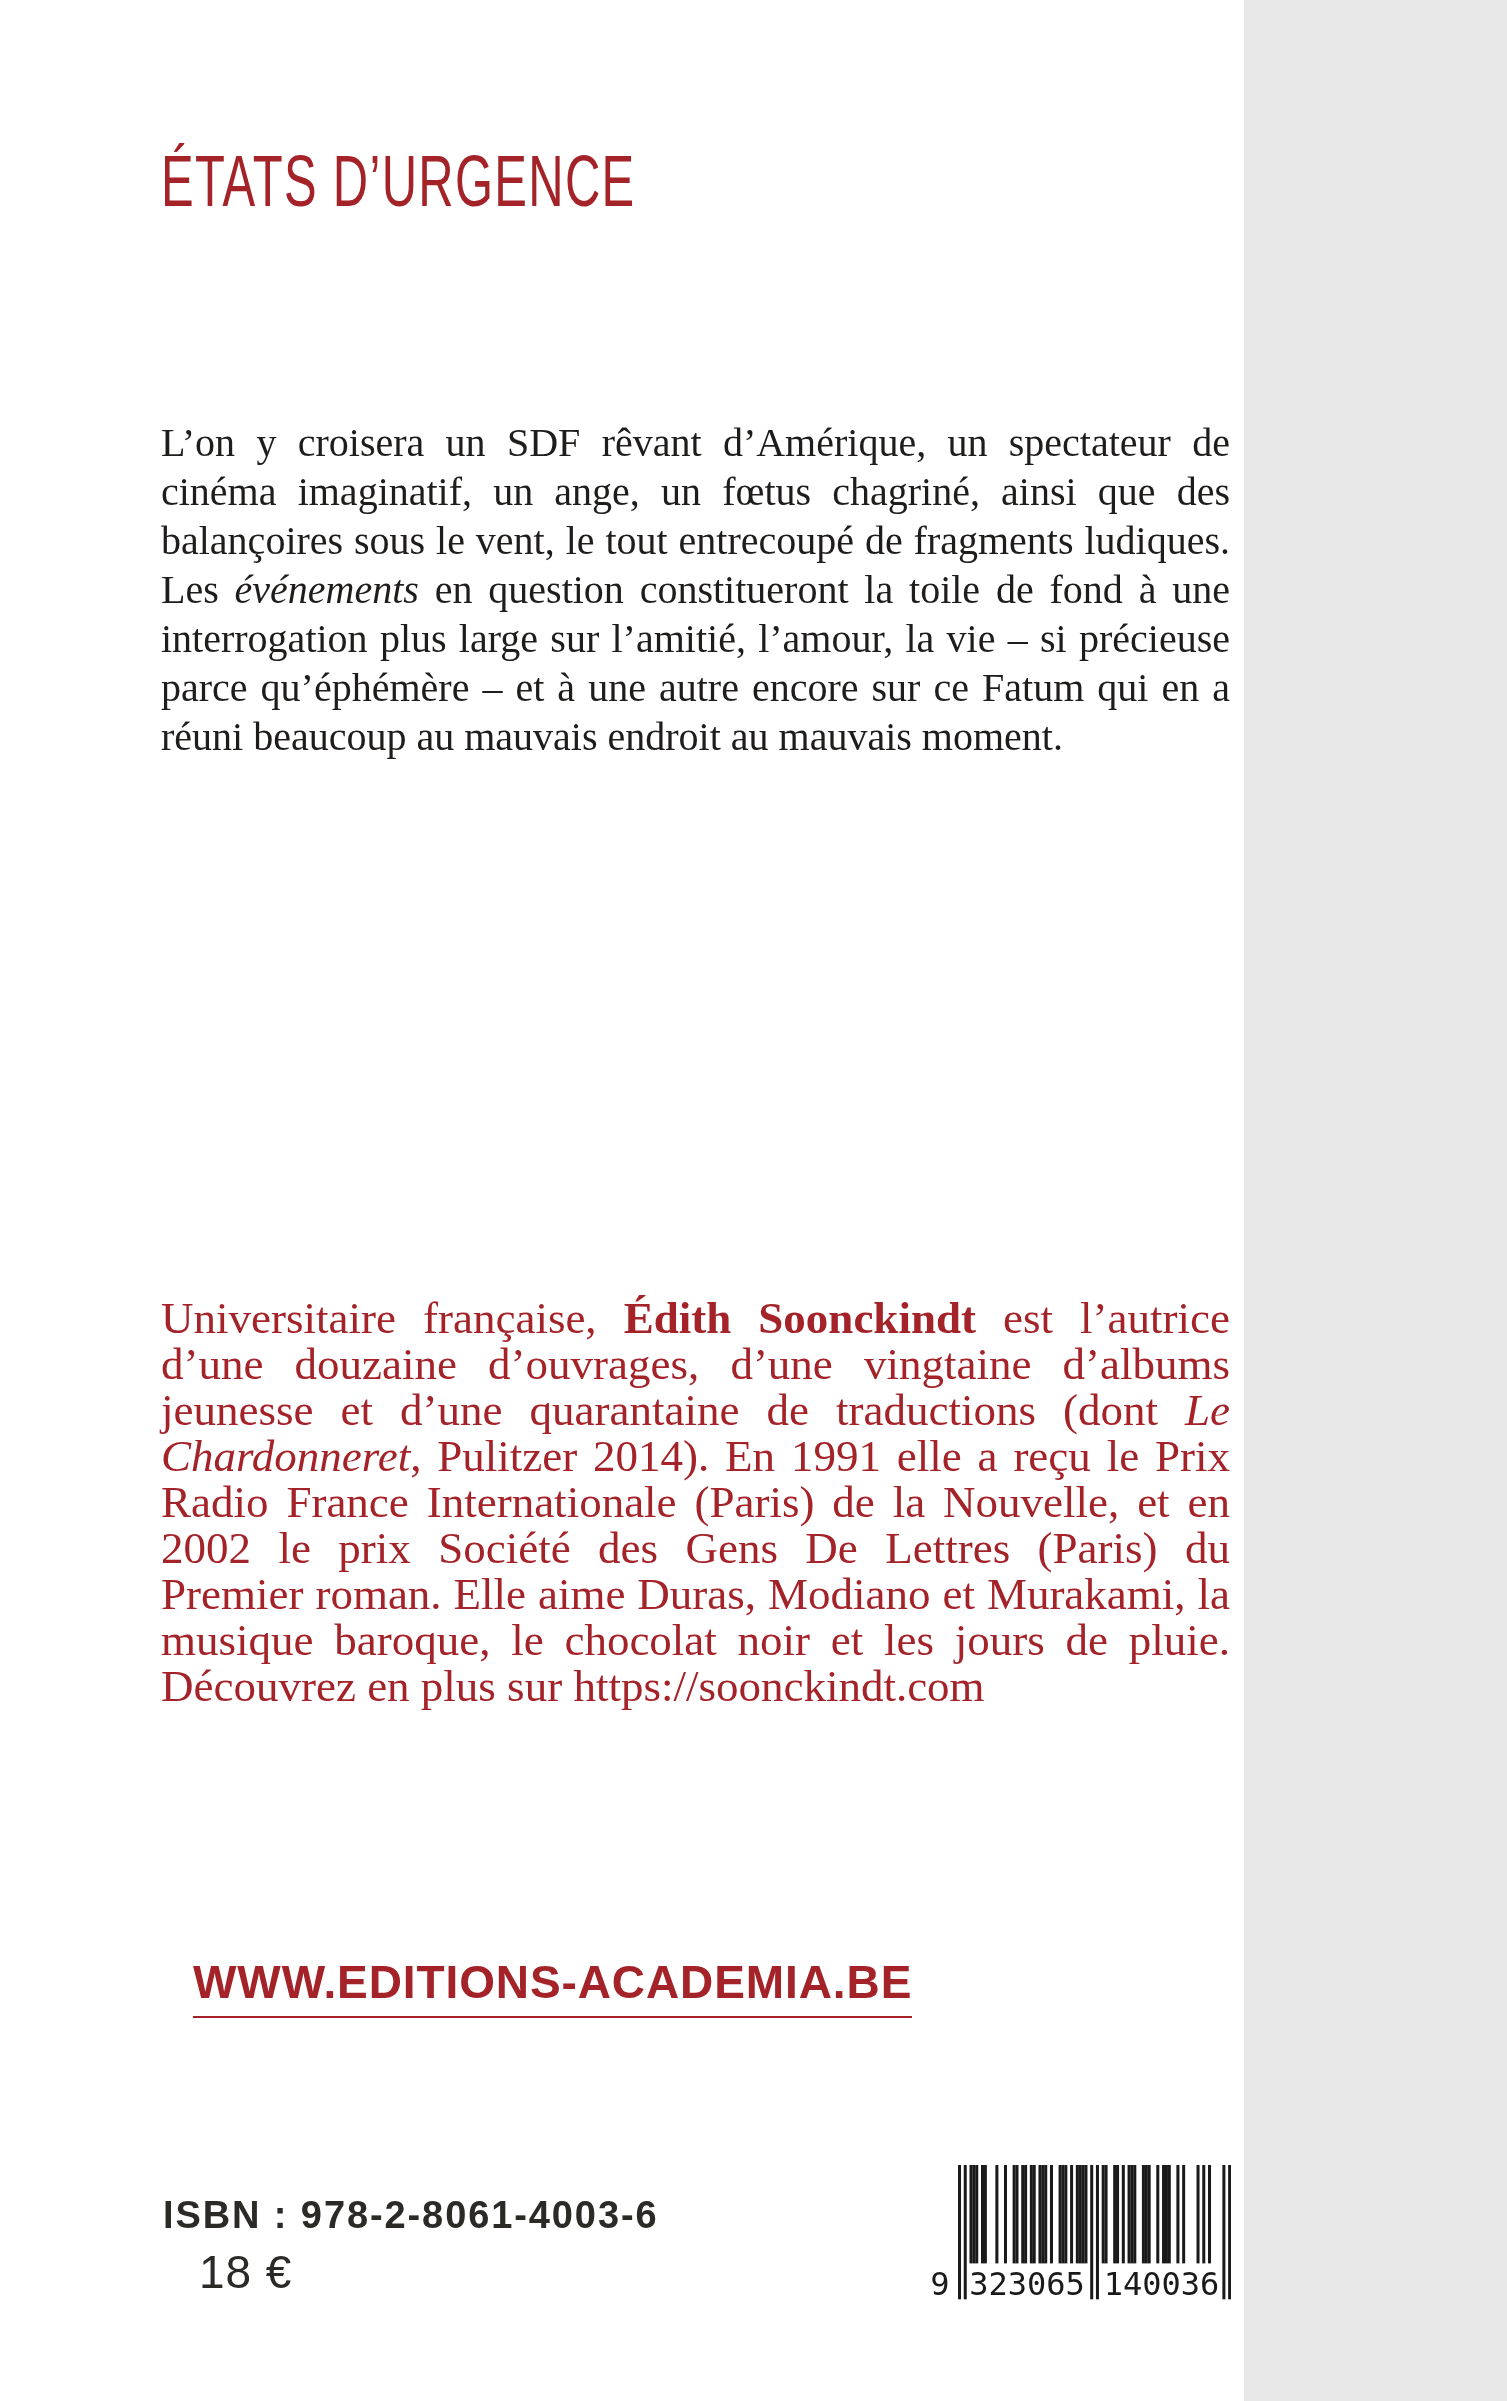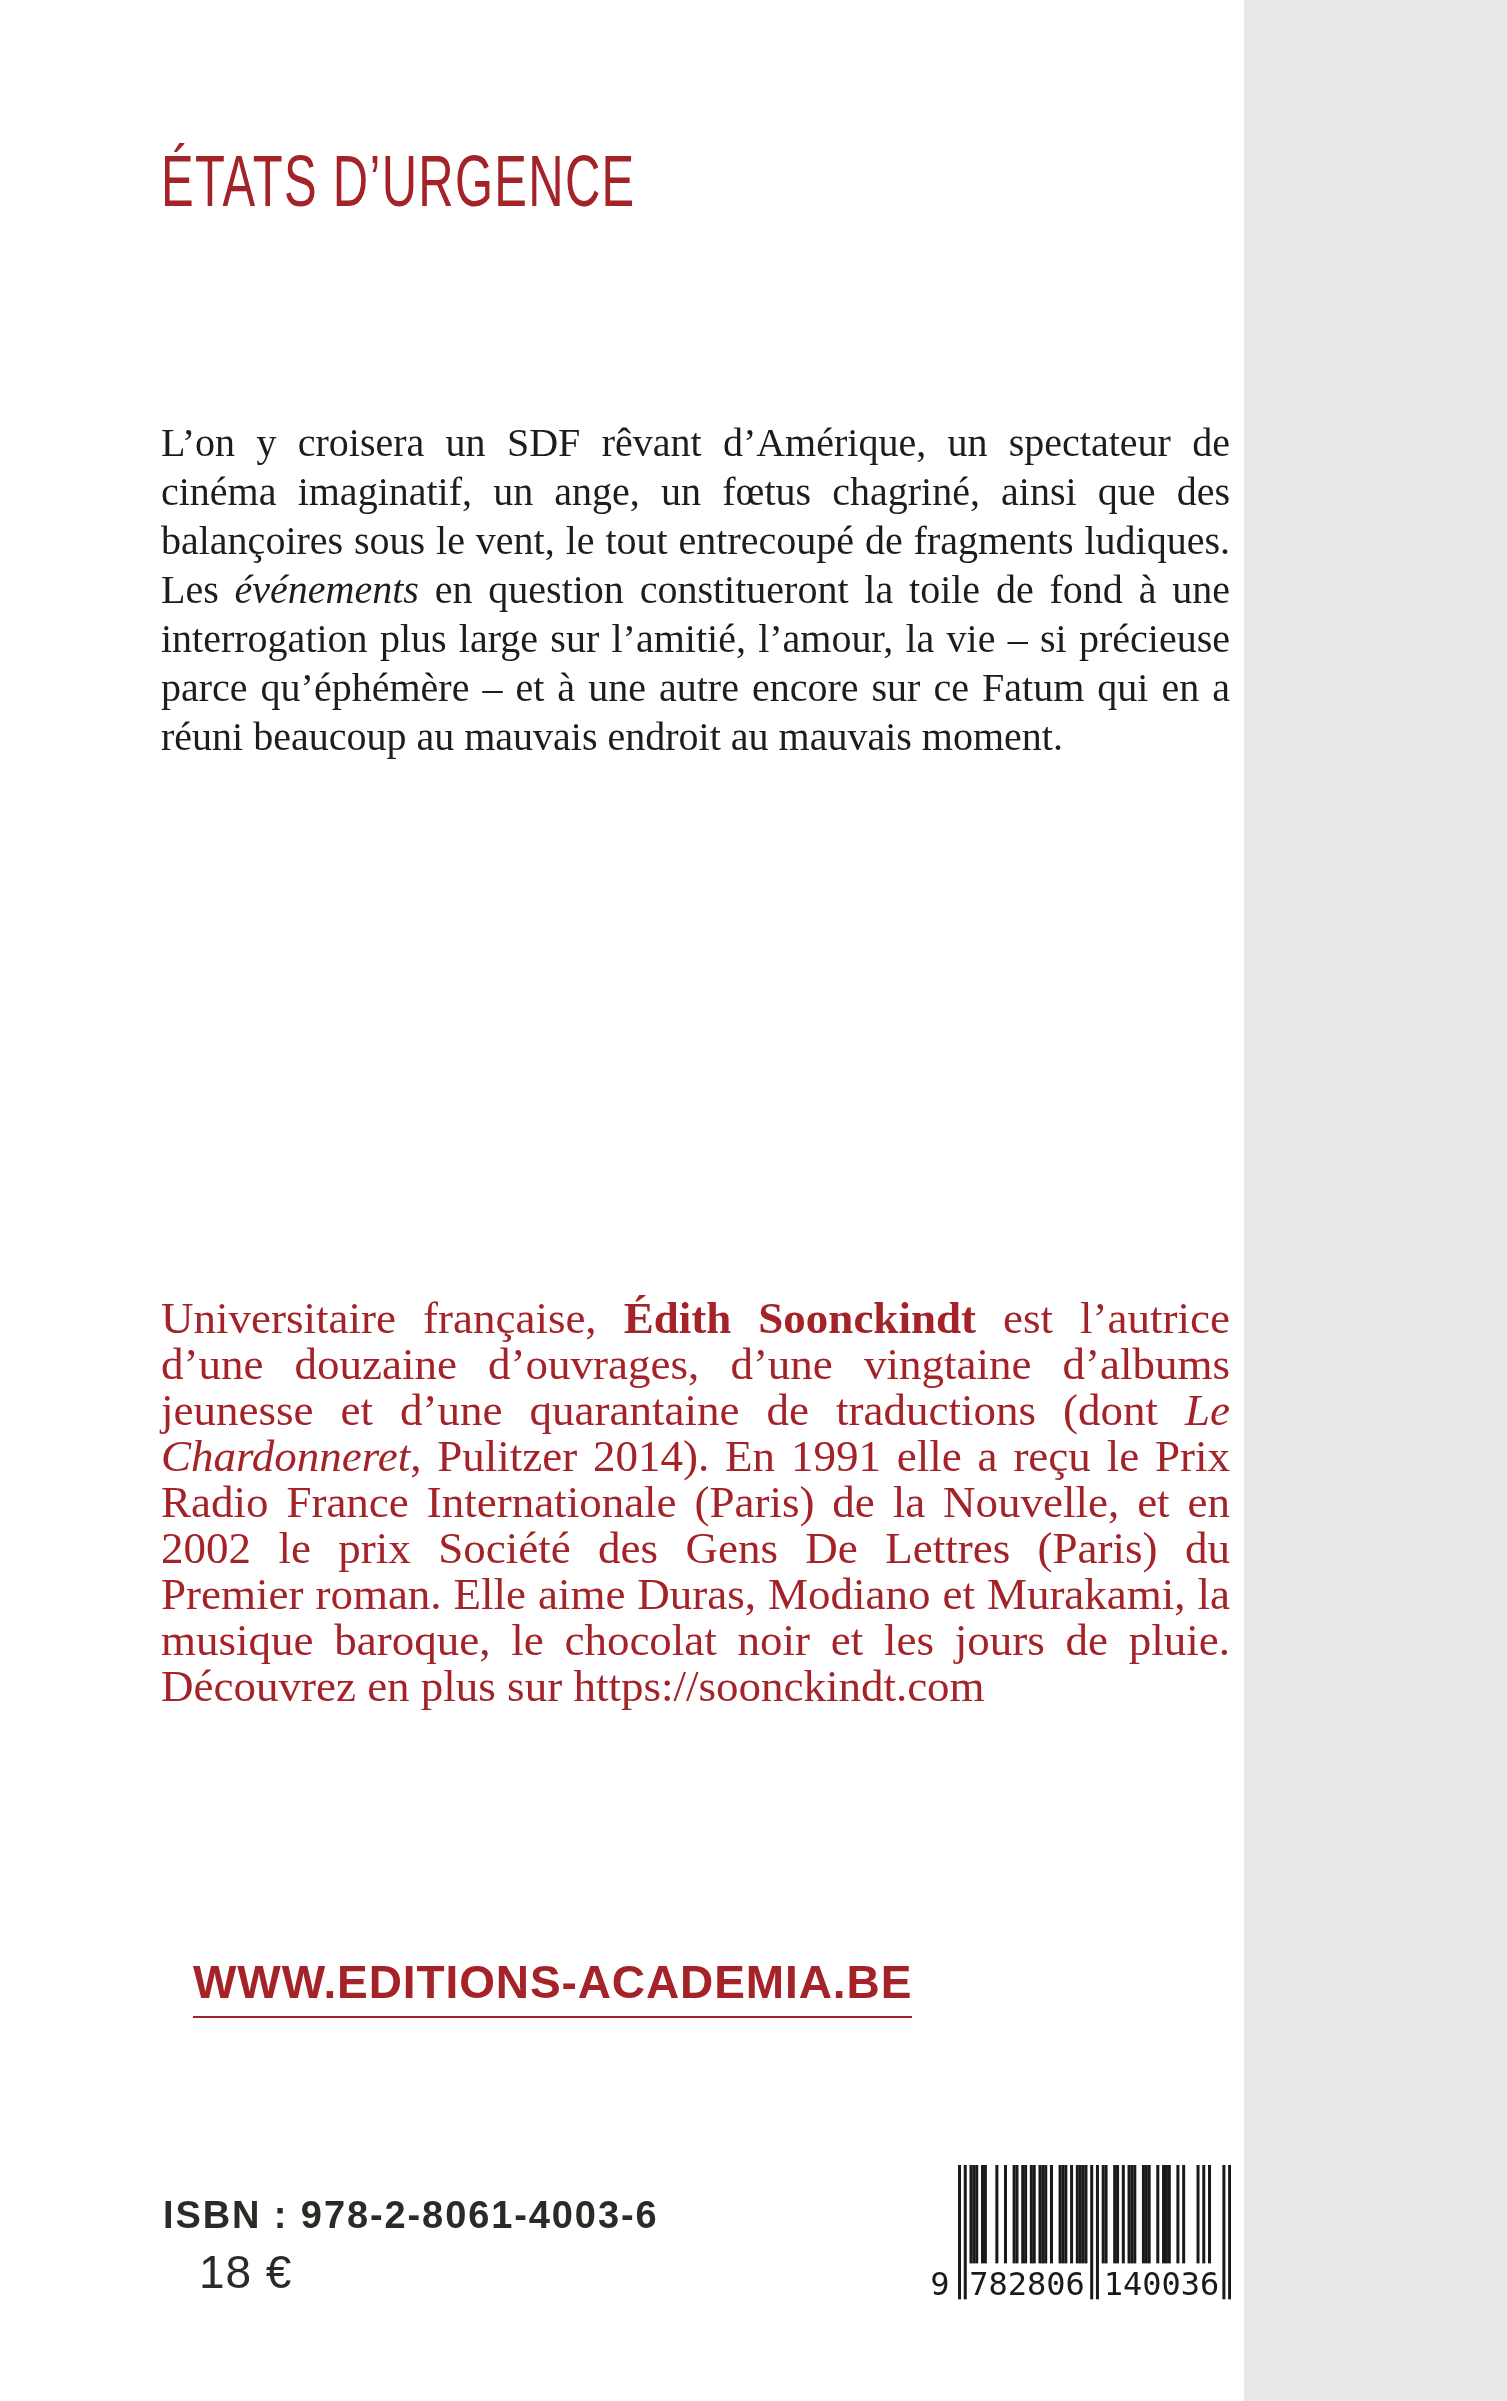--- a/index.html
+++ b/index.html
@@ -174,18 +174,18 @@
         <rect x="73" y="0" width="1.05" height="104" fill="#1a1a1a"></rect>
         <rect x="76" y="0" width="1.05" height="104" fill="#1a1a1a"></rect>
         <rect x="78" y="0" width="1.05" height="104" fill="#1a1a1a"></rect>
         <rect x="83" y="0" width="1.05" height="104" fill="#1a1a1a"></rect>
         <rect x="85" y="0" width="1.05" height="104" fill="#1a1a1a"></rect>
         <rect x="87" y="0" width="1.05" height="104" fill="#1a1a1a"></rect>
         <rect x="92" y="0" width="1.05" height="142" fill="#1a1a1a"></rect>
         <rect x="94" y="0" width="1.05" height="142" fill="#1a1a1a"></rect>
       </svg>
     <span class="bc-digit bc-first">9</span>
-    <span class="bc-digit bc-mid">782806</span>
+    <span class="bc-digit bc-mid">323065</span>
     <span class="bc-digit bc-right">140036</span>
   </div>
 
 </div>
 
 
 </body></html>

